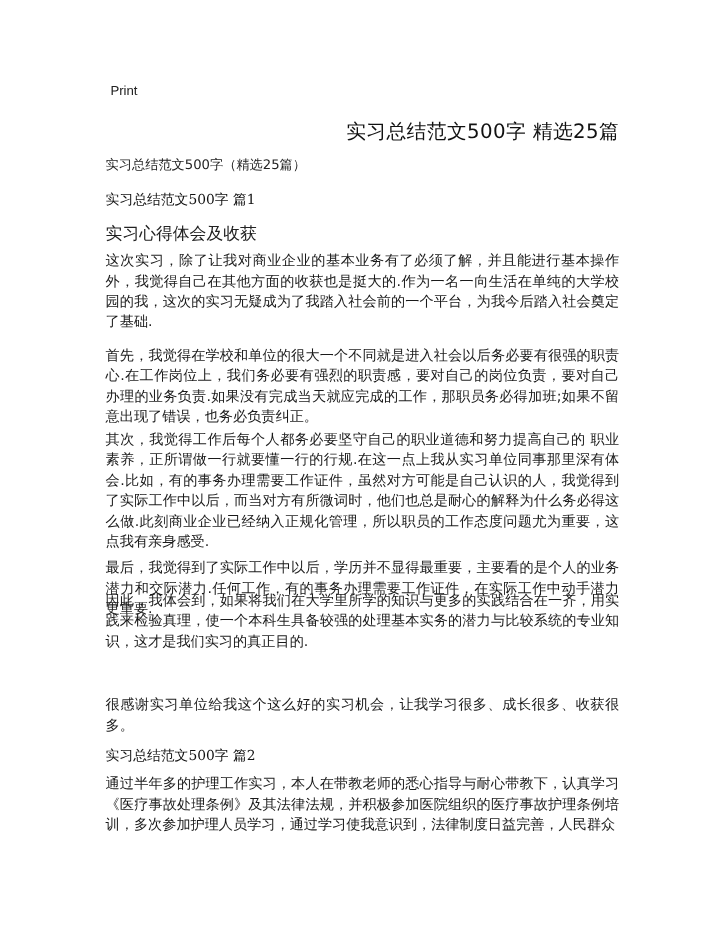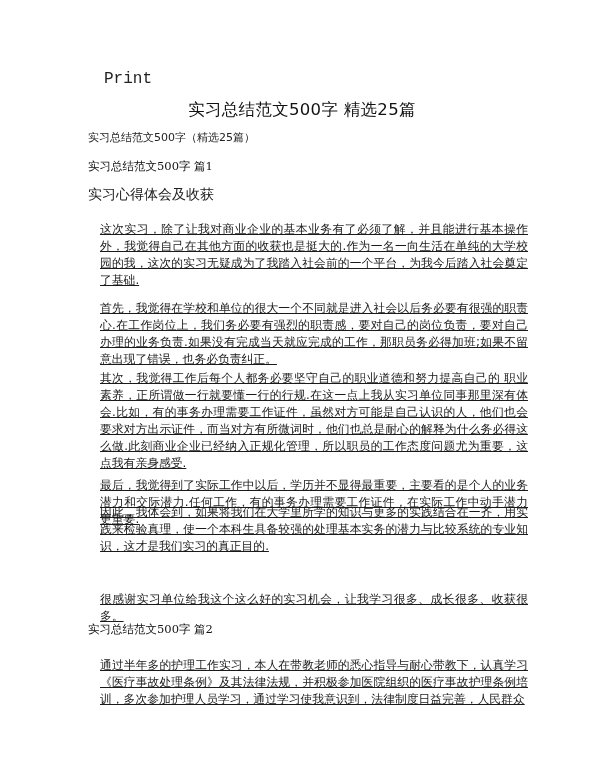--- a/index.html
+++ b/index.html
@@ -16,32 +16,32 @@
       font-family: "DejaVu Sans", sans-serif;
     }
     .page {
       position: absolute;
       left: 88px;
       top: 0;
       width: 428px;
     }
     .print-label {
       position: absolute;
-      left: 16px;
+      left: 4px;
       top: 70px;
-      font-family: Liberation Mono, monospace;
-      font-size: 16px;
+      font-family: Liberation Sans, sans-serif;
+      font-size: 11px;
       color: #222;
     }
     .doc-title {
       position: absolute;
       left: 0;
       top: 99px;
       width: 428px;
-      text-align: center;
+      text-align: right;
       font-size: 16.5px;
       font-weight: normal;
       color: #111;
       letter-spacing: 0.3px;
       margin: 0;
     }
     .subtitle {
       position: absolute;
       left: 0;
       top: 130px;
@@ -62,24 +62,23 @@
       font-size: 14px;
       color: #222;
     }
     .para {
       position: absolute;
       left: 0;
       width: 428px;
       font-size: 11.8px;
       line-height: 17px;
       color: #1a1a1a;
-      margin: 12px;
+      margin: 0;
       text-align: justify;
       word-break: break-all;
-      text-decoration: underline;
     }
   </style>
 </head>
 <body>
 
 <div class="page">
 
   <div class="print-label">Print</div>
 
   <h1 class="doc-title">实习总结范文500字 精选25篇</h1>
@@ -87,21 +86,21 @@
   <div class="subtitle">实习总结范文500字（精选25篇）</div>
 
   <div class="section-heading" style="top:159px">实习总结范文500字 篇1</div>
 
   <div class="plain-line" style="top:186px">实习心得体会及收获</div>
 
   <p class="para" style="top:209px">这次实习，除了让我对商业企业的基本业务有了必须了解，并且能进行基本操作外，我觉得自己在其他方面的收获也是挺大的.作为一名一向生活在单纯的大学校园的我，这次的实习无疑成为了我踏入社会前的一个平台，为我今后踏入社会奠定了基础.</p>
 
   <p class="para" style="top:288px">首先，我觉得在学校和单位的很大一个不同就是进入社会以后务必要有很强的职责心.在工作岗位上，我们务必要有强烈的职责感，要对自己的岗位负责，要对自己办理的业务负责.如果没有完成当天就应完成的工作，那职员务必得加班;如果不留意出现了错误，也务必负责纠正。</p>
 
-  <p class="para" style="top:358px">其次，我觉得工作后每个人都务必要坚守自己的职业道德和努力提高自己的 职业素养，正所谓做一行就要懂一行的行规.在这一点上我从实习单位同事那里深有体会.比如，有的事务办理需要工作证件，虽然对方可能是自己认识的人，他们也会要求对方出示证件，而当对方有所微词时，他们也总是耐心的解释为什么务必得这么做.此刻商业企业已经纳入正规化管理，所以职员的工作态度问题尤为重要，这点我有亲身感受.</p>
+  <p class="para" style="top:358px">其次，我觉得工作后每个人都务必要坚守自己的职业道德和努力提高自己的 职业素养，正所谓做一行就要懂一行的行规.在这一点上我从实习单位同事那里深有体会.比如，有的事务办理需要工作证件，虽然对方可能是自己认识的人，我觉得到了实际工作中以后，而当对方有所微词时，他们也总是耐心的解释为什么务必得这么做.此刻商业企业已经纳入正规化管理，所以职员的工作态度问题尤为重要，这点我有亲身感受.</p>
 
   <p class="para" style="top:465px">最后，我觉得到了实际工作中以后，学历并不显得最重要，主要看的是个人的业务潜力和交际潜力.任何工作，有的事务办理需要工作证件，在实际工作中动手潜力更重要.</p>
 
   <p class="para" style="top:492px">因此，我体会到，如果将我们在大学里所学的知识与更多的实践结合在一齐，用实践来检验真理，使一个本科生具备较强的处理基本实务的潜力与比较系统的专业知识，这才是我们实习的真正目的.</p>
 
   <p class="para" style="top:579px">很感谢实习单位给我这个这么好的实习机会，让我学习很多、成长很多、收获很多。</p>
 
   <div class="section-heading" style="top:622px">实习总结范文500字 篇2</div>
 
   <p class="para" style="top:645px">通过半年多的护理工作实习，本人在带教老师的悉心指导与耐心带教下，认真学习《医疗事故处理条例》及其法律法规，并积极参加医院组织的医疗事故护理条例培训，多次参加护理人员学习，通过学习使我意识到，法律制度日益完善，人民群众</p>

